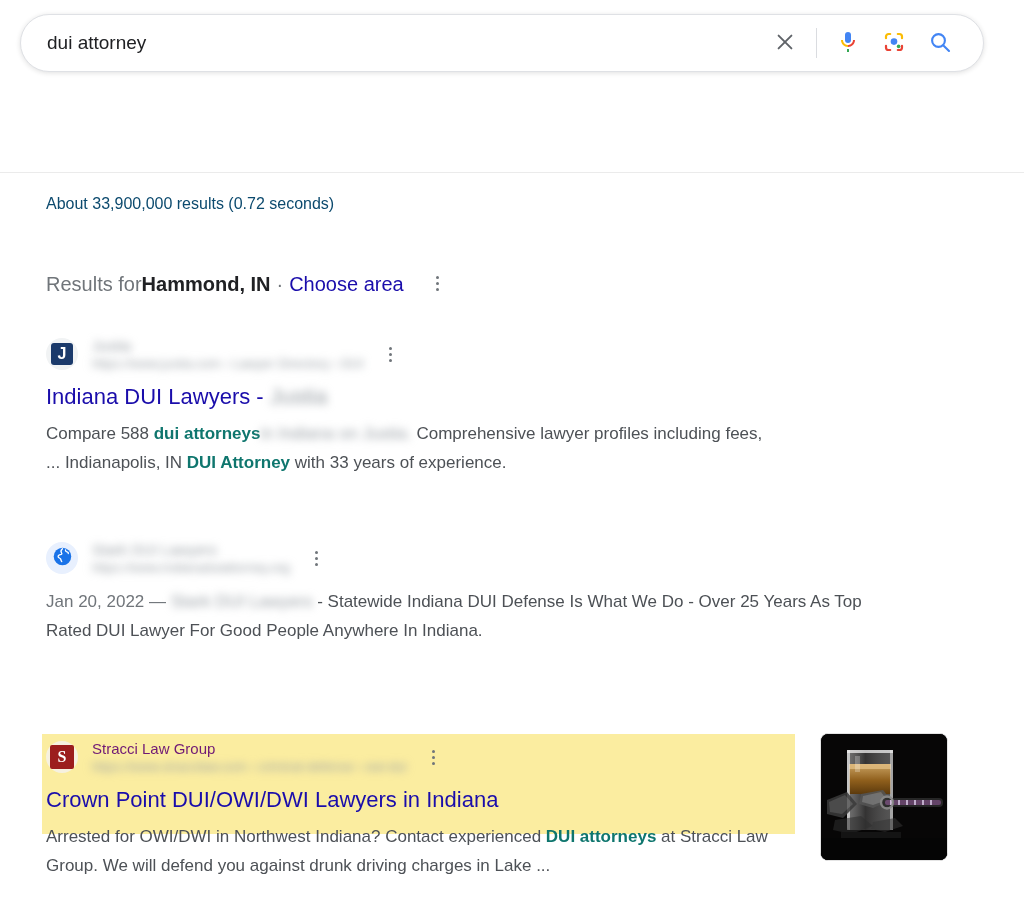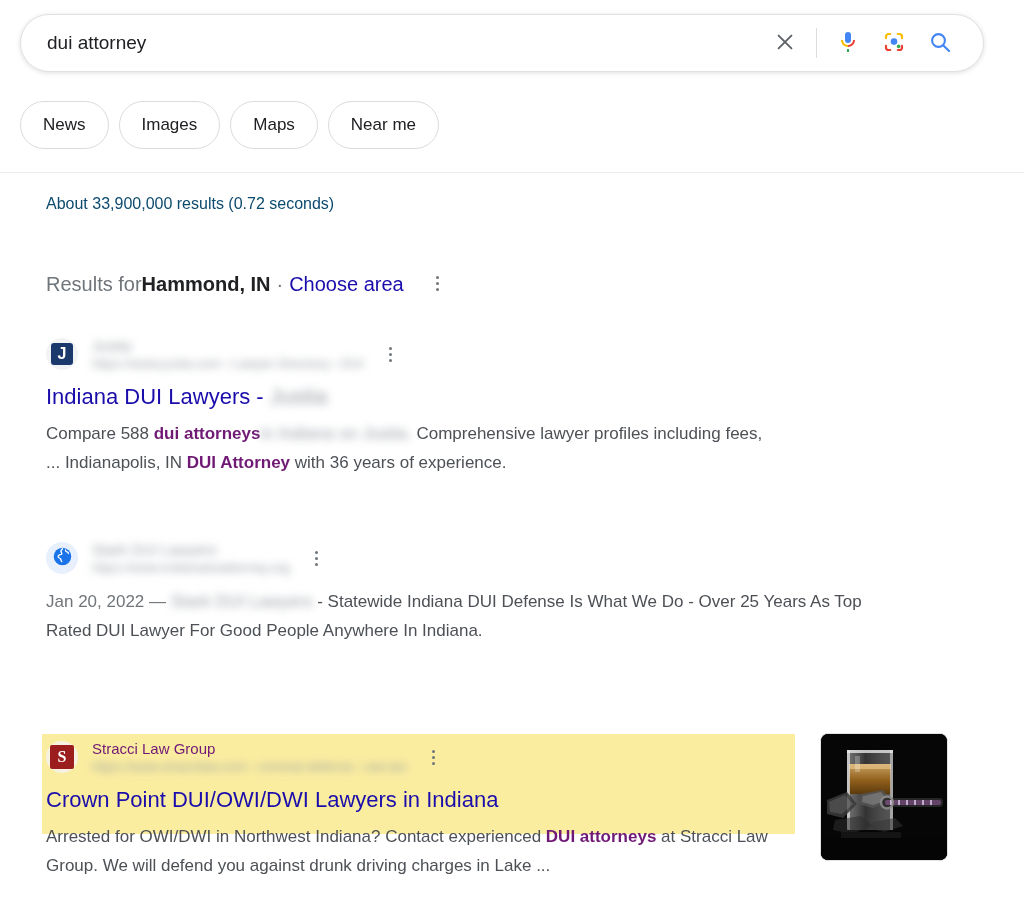--- a/index.html
+++ b/index.html
@@ -137,21 +137,21 @@
 
   .res-title {
     font-size: 22px; line-height: 28px; color: #1a0dab;
     margin-top: 8px; cursor: pointer;
     font-weight: 400;
   }
   .res-snippet {
     font-size: 17px; line-height: 29px; color: #4d5156;
     margin-top: 8px;
   }
-  .res-snippet b { color: #701a75; font-weight: 700; }
+  .res-snippet b { color: #0f766e; font-weight: 700; }
   .res-snippet .date { color: #70757a; }
   .inline-blur {
     display: inline-block;
     filter: blur(4px);
     color: #9aa0a6;
     vertical-align: baseline;
     user-select: none;
   }
 
   
@@ -224,26 +224,20 @@
               <circle cx="10.5" cy="10.5" r="6.4" stroke="#4285f4" stroke-width="2.1" fill="none"></circle>
               <path d="M15.4 15.4 L21 21" stroke="#4285f4" stroke-width="2.1" stroke-linecap="round"></path>
             </svg>
           </span>
         </button>
 
       </div>
     </div>
   </div>
 
-  <div class="pills">
-    <div class="pill">News</div>
-    <div class="pill">Images</div>
-    <div class="pill">Maps</div>
-    <div class="pill">Near me</div>
-  </div>
 
   <div class="top-divider"></div>
 
   <div class="result-stats">About 33,900,000 results (0.72 seconds)</div>
 
   <div class="results-for">
     <span>Results for </span>
     <b>Hammond, IN</b>
     <span class="dot">·</span>
     <span class="choose-area">Choose area</span>
@@ -268,21 +262,21 @@
       <span class="head-kebab">
           <i></i>
           <i></i>
           <i></i>
         </span>
     </div>
     <div class="res-title">
       <span>Indiana DUI Lawyers - </span><span class="inline-blur">Justia</span>
     </div>
     <div class="res-snippet" style="width:720px;">
-      <span>Compare 588 </span><b>dui attorneys</b><span class="inline-blur">in Indiana on Justia.</span><span> Comprehensive lawyer profiles including fees, ... Indianapolis, IN </span><b>DUI Attorney</b><span> with 36 years of experience.</span>
+      <span>Compare 588 </span><b>dui attorneys</b><span class="inline-blur">in Indiana on Justia.</span><span> Comprehensive lawyer profiles including fees, ... Indianapolis, IN </span><b>DUI Attorney</b><span> with 33 years of experience.</span>
     </div>
   </div>
 
   <div class="result" style="left:46px; top:537px;">
     <div class="res-head">
       <div class="fav-globe-bg" style="margin-right:14px; flex:0 0 32px;">
         <span>
           <svg width="21" height="21" viewBox="0 0 24 24">
             <circle cx="12" cy="12" r="10" fill="#1a73e8"></circle>
             <path d="M12 3.2c-1.6 1.4-2.1 3.4-1.1 4.6.9 1.1 0 2.1-1.3 2.1-1.4 0-2.6.9-2.6 2.1 0 1.5 1.7 1.6 2.6 2.6.8.9.5 2.3 1.5 3.1" stroke="#fff" stroke-width="1.5" fill="none" stroke-linecap="round"></path>

